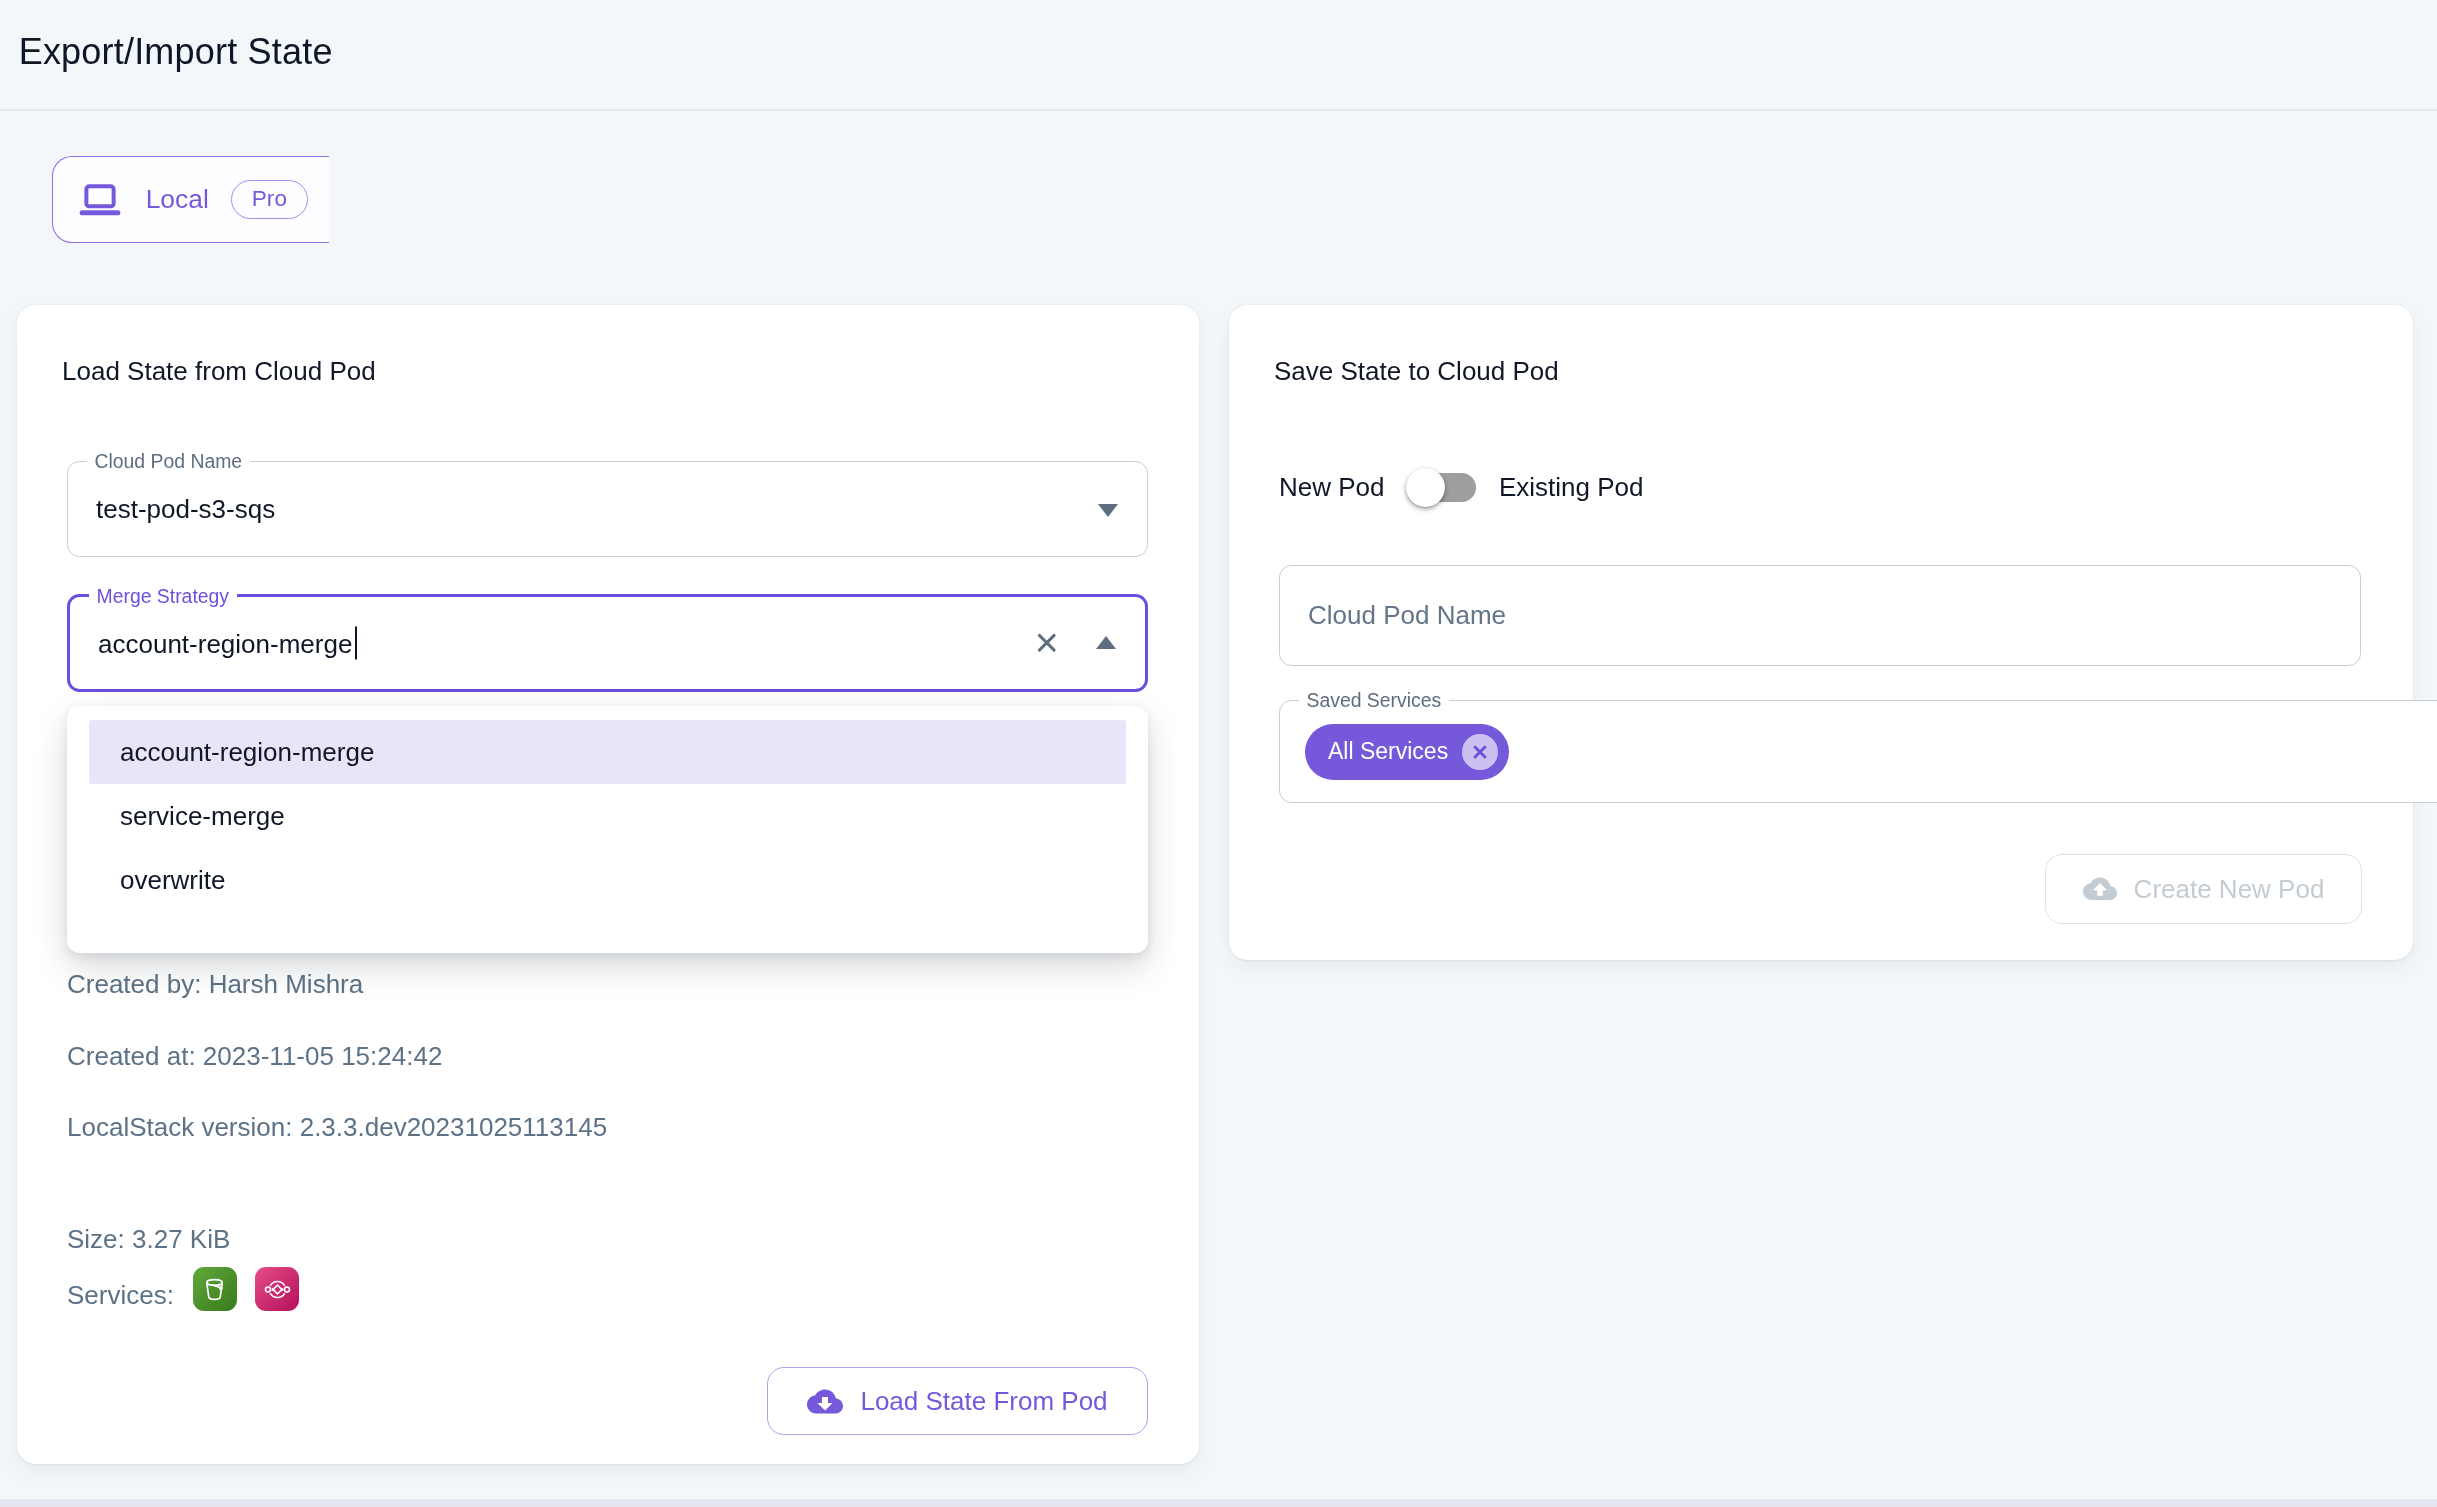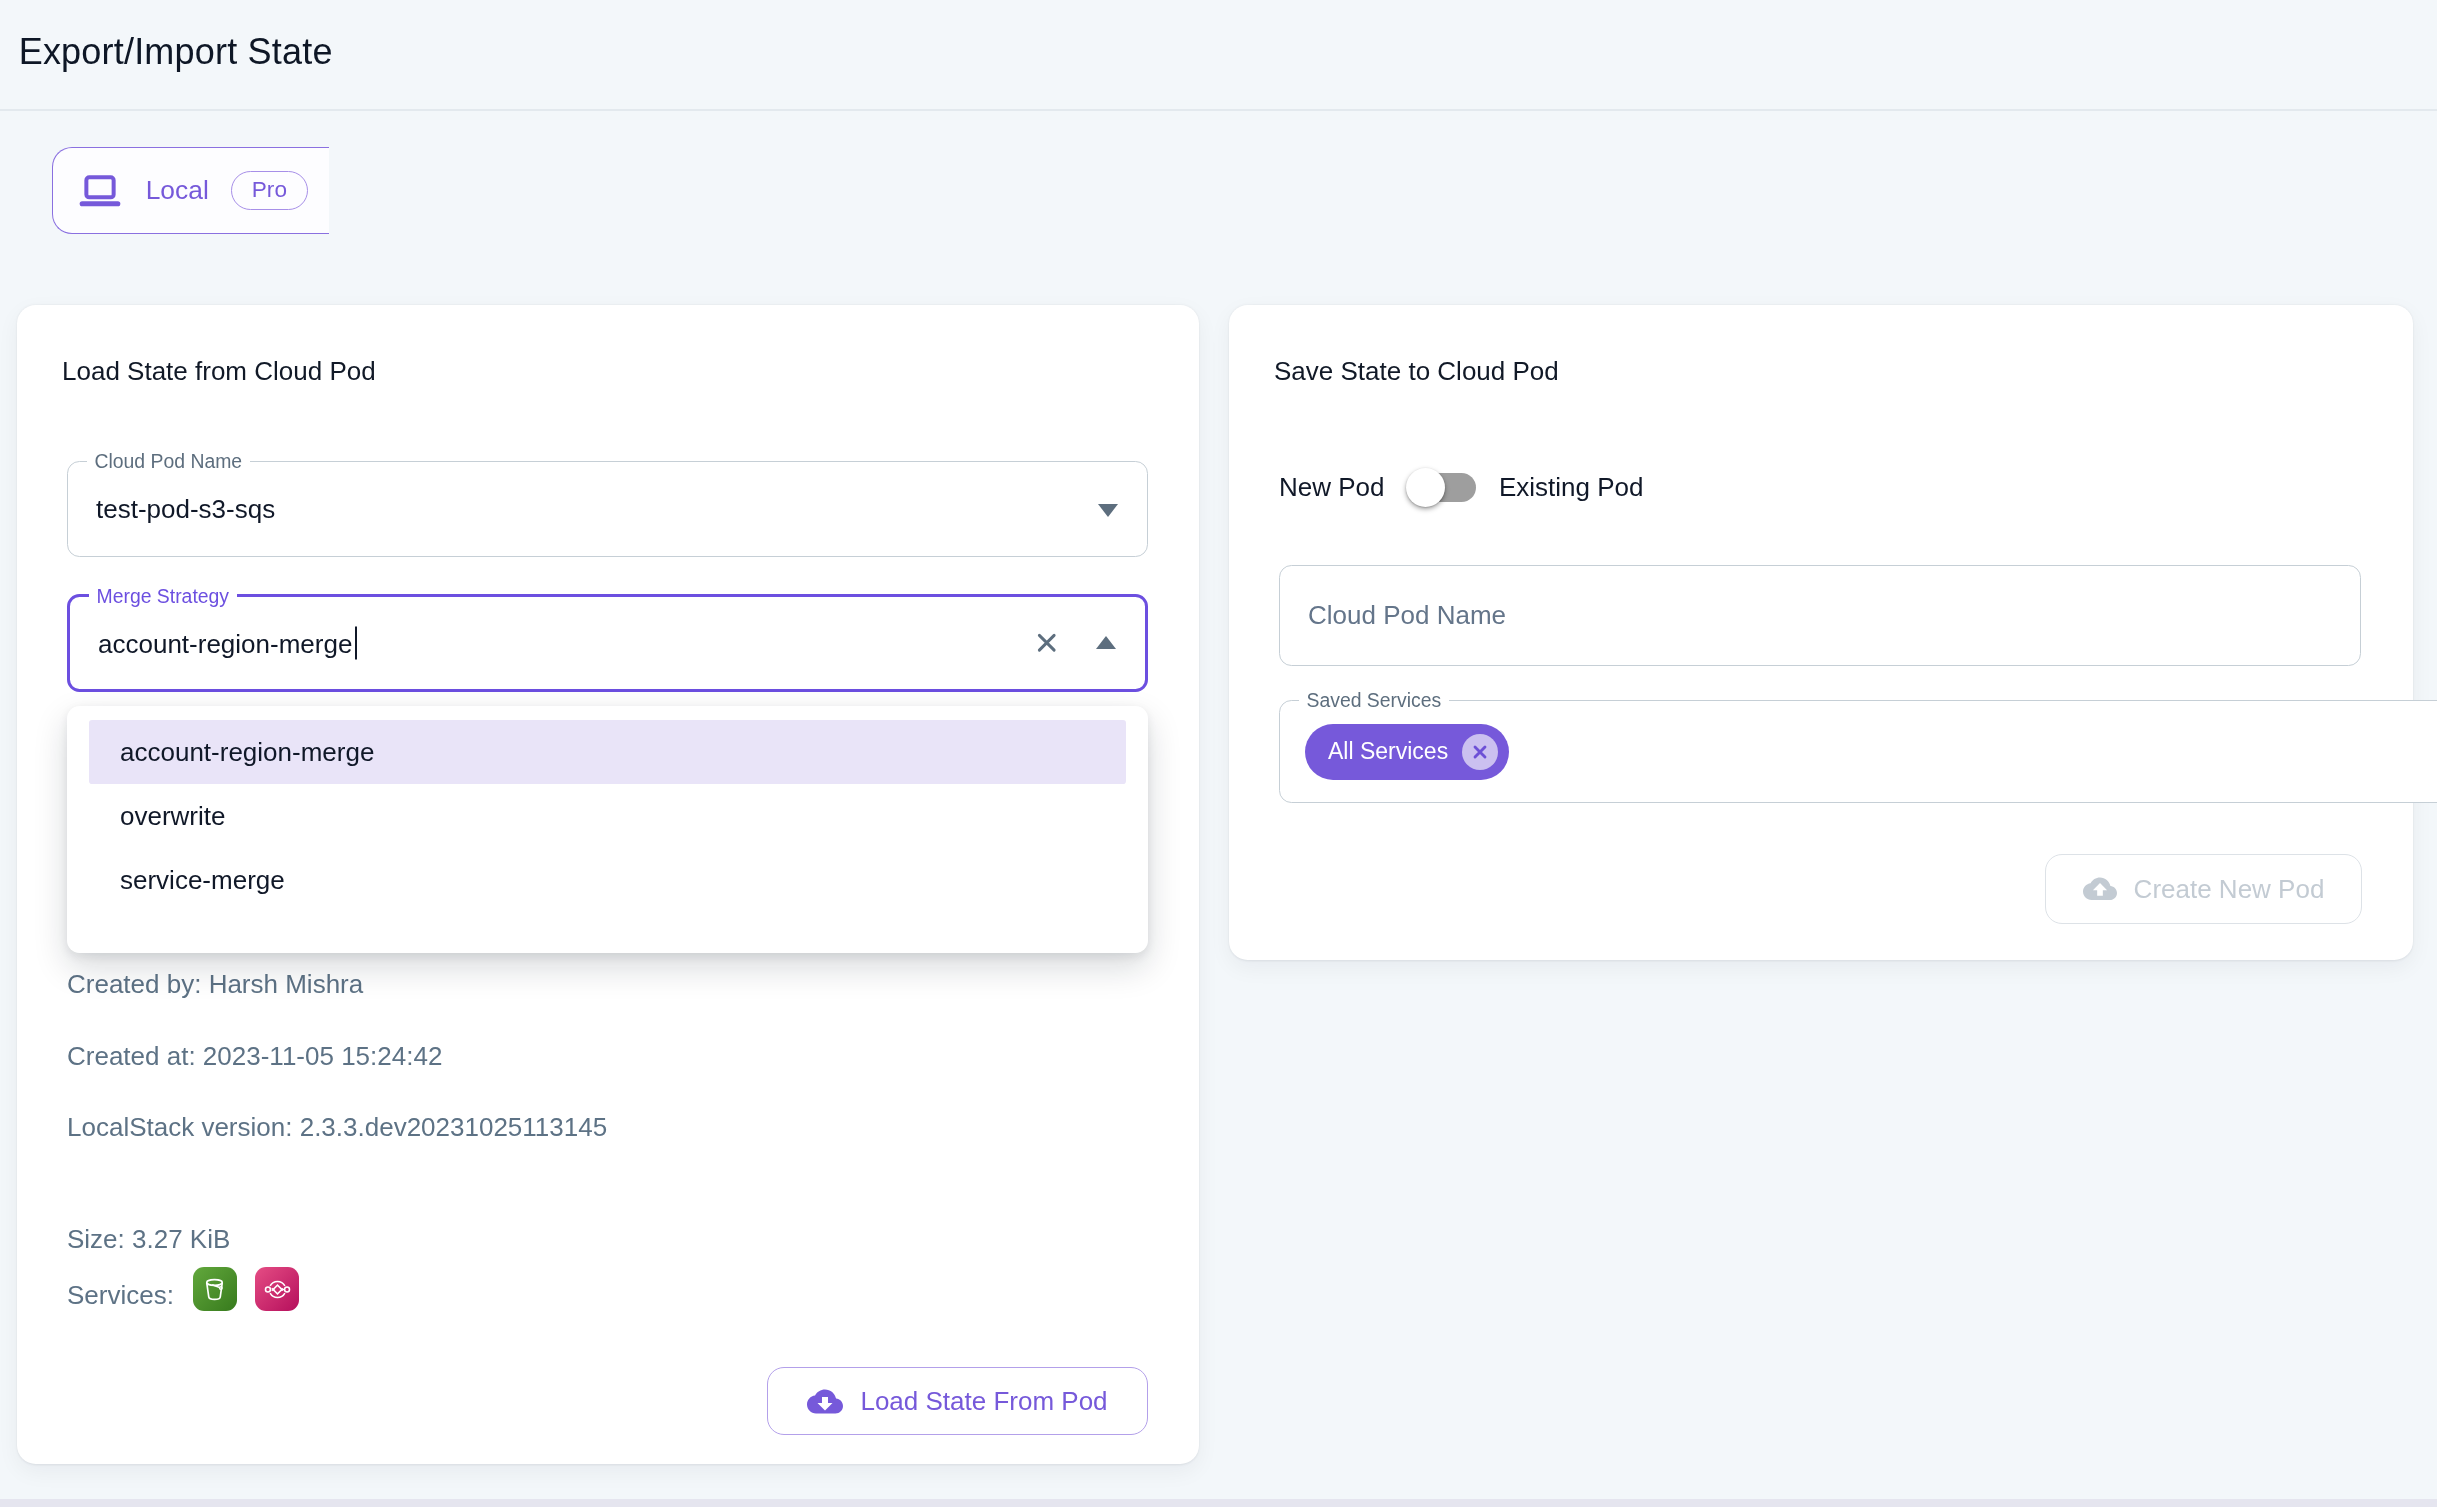--- a/index.html
+++ b/index.html
@@ -13,21 +13,21 @@
   
   .page-title {
     position: absolute; left: 18.7px; top: 31px;
     font-size: 36px; font-weight: 500; color: #0e1726; letter-spacing: 0.2px;
   }
   .header-divider {
     position: absolute; left: 0; top: 109px; width: 100%; height: 1.6px;
     background: #e3e9ee;
   }
   
-  .mode-group { position: absolute; left: 18.7px; top: 147px; height: 87px; display: flex; padding-left: 33px; }
+  .mode-group { position: absolute; left: 18.7px; top: 156px; height: 87px; display: flex; padding-left: 33px; }
   .seg { display: flex; align-items: center; cursor: pointer; }
   .seg-local {
     width: 277px; background: #fdfdff;
     border: 1.6px solid #8a70e0; border-right: none;
     border-radius: 20px 0 0 20px;
     color: #7659DA; padding: 0 23px; gap: 22px;
   }
   .seg-local .seg-label { font-size: 26.4px; }
   .pill-outline {
     border: 1.6px solid #a78fe8; color: #7659DA; border-radius: 777px;
@@ -165,22 +165,22 @@
       <span class="clear-btn">
         <svg width="29.5" height="29.5" viewBox="0 0 24 24">
           <path d="M6 6l12 12M18 6L6 18" stroke="#5d6e7e" stroke-width="2.4" stroke-linecap="round"></path>
         </svg>
       </span>
       <span class="caret caret-up"></span>
     </div>
 
     <div class="menu">
       <div class="menu-item highlighted">account-region-merge</div>
+      <div class="menu-item">service-merge</div>
       <div class="menu-item">overwrite</div>
-      <div class="menu-item">service-merge</div>
     </div>
 
     <div class="meta-line" style="top:664px;">Created by: Harsh Mishra</div>
     <div class="meta-line" style="top:736px;">Created at: 2023-11-05 15:24:42</div>
     <div class="meta-line" style="top:807px;">LocalStack version: 2.3.3.dev20231025113145</div>
     <div class="meta-line" style="top:919px;">Size: 3.27 KiB</div>
 
     <div class="services-row">
       <span class="meta-line" style="position:static;">Services:</span>
       <span class="svc-badge svc-s3">

